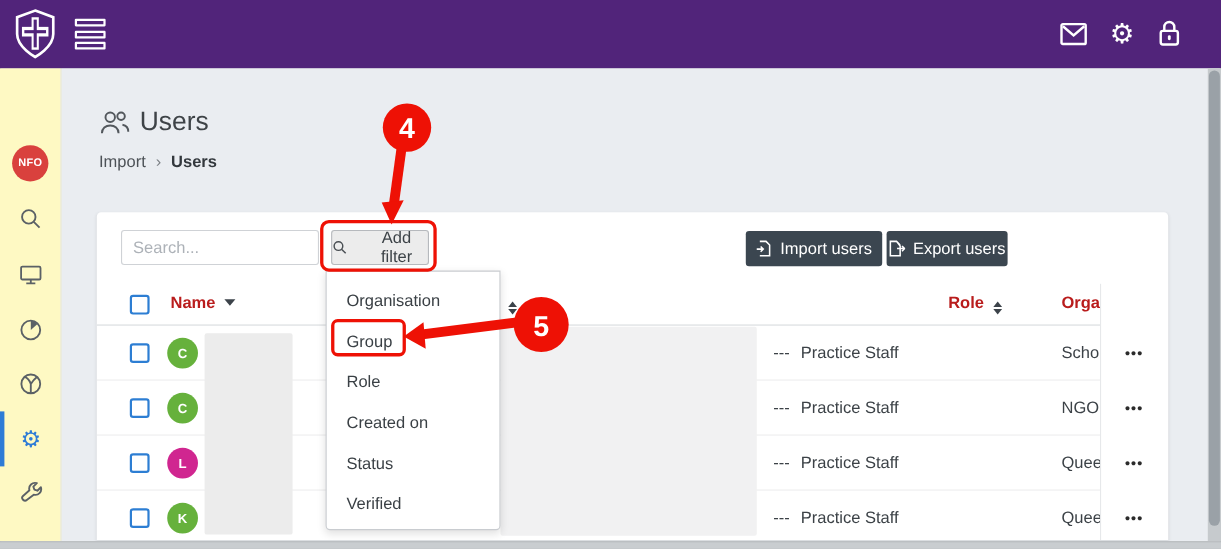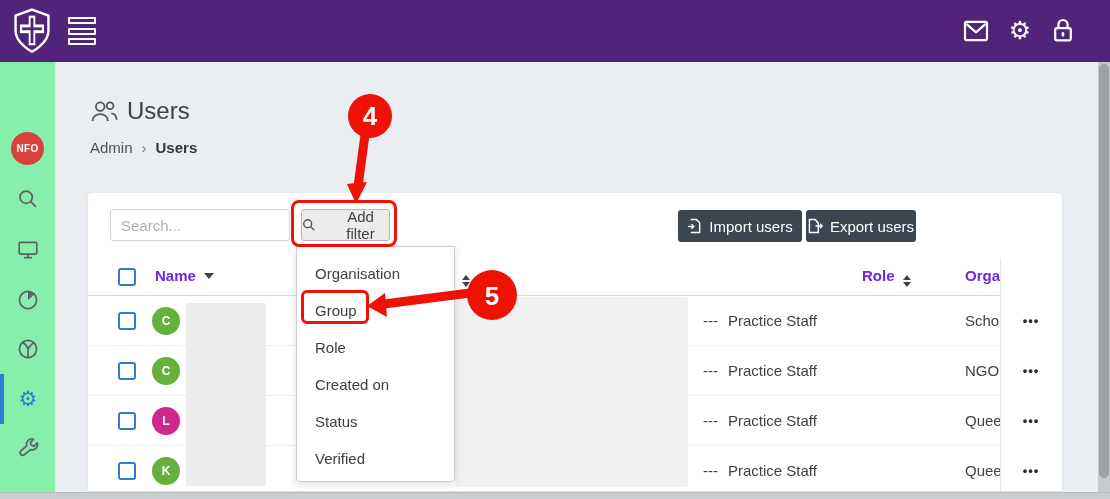--- a/index.html
+++ b/index.html
@@ -10,21 +10,21 @@
   
   .topbar { position:absolute; left:0; top:0; width:1110px; height:62px; background:#51247a; z-index:5; }
   .logo { position:absolute; left:12px; top:8px; width:40px; height:46px; cursor:pointer; }
   .hamburger { position:absolute; left:68px; top:17px; width:30px; height:28px; display:flex; flex-direction:column; justify-content:space-between; cursor:pointer; }
   .hamburger span { display:block; width:28px; height:7px; border:2px solid #fff; border-radius:1px; background:transparent; }
   .tb-icon { position:absolute; top:17px; width:28px; height:28px; color:#fff; cursor:pointer; display:flex; align-items:center; justify-content:center; }
   .tb-icon svg { stroke:#fff; fill:none; stroke-width:1.7; }
   .gear-glyph { font-size:25px; color:#fff; line-height:1; font-family:"DejaVu Sans",sans-serif; }
 
   
-  .sidebar { position:absolute; left:0; top:62px; width:56px; height:430px; background:#86efac; border-right:1px solid #e1e4e7; z-index:4; }
+  .sidebar { position:absolute; left:0; top:62px; width:56px; height:430px; background:#fef9c3; border-right:1px solid #e1e4e7; z-index:4; }
   .nfo { position:absolute; left:11px; top:70px; width:33px; height:33px; border-radius:50%; background:#d9413d; color:#fff;
          font-size:10px; font-weight:bold; display:flex; align-items:center; justify-content:center; cursor:pointer; letter-spacing:.3px; }
   .side-icon { position:absolute; left:16px; width:24px; height:24px; color:#5b6166; cursor:pointer; display:flex; align-items:center; justify-content:center; }
   .side-icon svg { stroke:#5b6166; fill:none; stroke-width:1.4; }
   .active-bar { position:absolute; left:0; top:312px; width:4px; height:50px; background:#2e7cd6; }
   .gear-side { font-size:21px; color:#2e7cd6; line-height:1; font-family:"DejaVu Sans",sans-serif; }
 
   
   .title-wrap { position:absolute; left:90px; top:97px; display:flex; align-items:center; gap:9px; z-index:2; }
   .title-wrap svg { stroke:#53585d; fill:none; stroke-width:1.4; }
@@ -46,21 +46,21 @@
   .btn-addfilter { left:213px; top:16px; width:89px; background:#ececec; border:1px solid #b6b9bd; color:#3c4247;gap:16px; }
   .btn-addfilter svg { stroke:#4a4f54; fill:none; stroke-width:1.5; }
   .btn-dark { background:#3b4650; color:#fff; }
   .btn-dark svg { stroke:#fff; fill:none; stroke-width:1.5; }
   .btn-import { left:590px; width:124px; }
   .btn-export { left:718px; width:110px; }
   .btn-create { left:842px; width:112px; background:#2278d3; color:#fff; }
 
   
   .thead { position:absolute; left:0; top:65px; width:100%; height:38px; border-bottom:1px solid #d8dbde; }
-  .th { position:absolute; top:9px; font-size:15px; font-weight:bold; color:#6d28d9; cursor:pointer; white-space:nowrap; }
+  .th { position:absolute; top:9px; font-size:15px; font-weight:bold; color:#b91c1c; cursor:pointer; white-space:nowrap; }
   .checkbox { position:absolute; width:18px; height:18px; border:2px solid #2d7ed3; border-radius:3px; background:#fff; cursor:pointer; }
   .caret-down { display:inline-block; width:0; height:0; border-left:5px solid transparent; border-right:5px solid transparent;
                 border-top:6px solid #3c434a; margin-left:8px; vertical-align:2px; }
   .sort { display:inline-flex; flex-direction:column; gap:2px; margin-left:8px; vertical-align:1px; }
   .sort i { width:0; height:0; border-left:4px solid transparent; border-right:4px solid transparent; }
   .sort .up { border-bottom:5px solid #3c434a; }
   .sort .dn { border-top:5px solid #3c434a; }
   .row { position:absolute; left:0; width:100%; height:50px; border-bottom:1px solid #ededee; }
   .avatar { position:absolute; left:64px; top:11px; width:28px; height:28px; border-radius:50%; color:#fff; font-size:12px;
             font-weight:bold; display:flex; align-items:center; justify-content:center; }
@@ -168,21 +168,21 @@
   <div class="title-wrap">
     <svg width="28" height="24" viewBox="0 0 22 19">
       <circle cx="8" cy="6" r="3.4"></circle>
       <path d="M2 17.5 c0-3.4 2.7-5.6 6-5.6 s6 2.2 6 5.6"></path>
       <circle cx="15.8" cy="5.3" r="2.7"></circle>
       <path d="M16.8 11.4 c2.5.4 4.2 2.4 4.2 5.1"></path>
     </svg>
     <span class="page-title">Users</span>
   </div>
   <div class="breadcrumb">
-    <span class="bc-root">Admin</span>
+    <span class="bc-root">Import</span>
     <span class="bc-sep">›</span>
     <span class="bc-cur">Users</span>
   </div>
 
   <div class="card">
     <input class="search-input" type="text" placeholder="Search..." style="">
     <button class="btn btn-addfilter">
       <svg width="14" height="14" viewBox="0 0 16 16">
         <circle cx="6.5" cy="6.5" r="4.5"></circle>
           <line x1="10" y1="10" x2="14" y2="14"></line>

